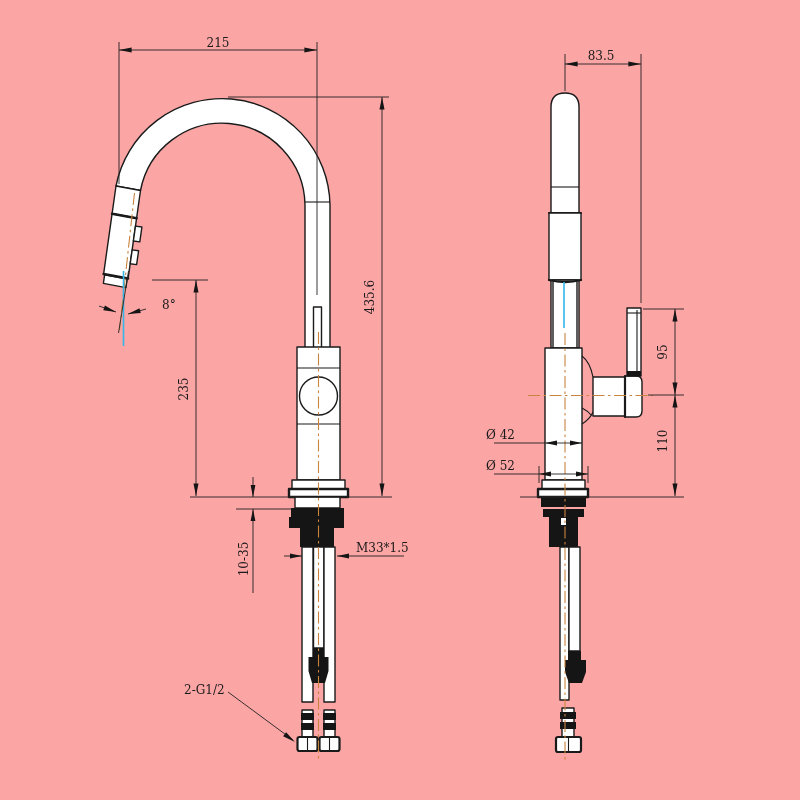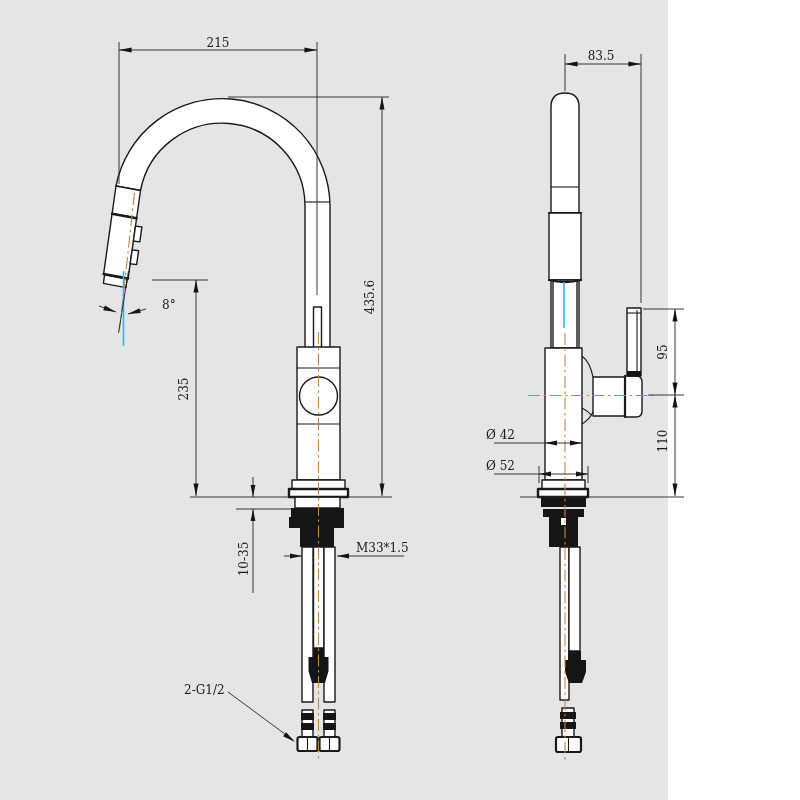--- a/index.html
+++ b/index.html
@@ -1,16 +1,16 @@
 <!DOCTYPE html>
 <html><head>
 <meta charset="utf-8">
 <style>
   html,body{margin:0;padding:0;background:#ffffff;}
-  .stage{width:668px;height:800px;background:#e5e5e5;position:relative;font-family:"DejaVu Serif",serif;}
+  .stage{width:800px;height:800px;background:#fca5a5;position:relative;font-family:"DejaVu Serif",serif;}
   svg{display:block;}
   .outline{fill:#ffffff;stroke:#1a1a1a;stroke-width:1.4;stroke-linejoin:round;}
   .thin{fill:none;stroke:#1a1a1a;stroke-width:1.1;}
   .bold{fill:none;stroke:#1a1a1a;stroke-width:2.5;stroke-linecap:round;}
   .black{fill:#151515;stroke:none;}
   .dim{fill:none;stroke:#222222;stroke-width:0.9;}
   .dimtxt{fill:#1a1a1a;font-size:12px;font-family:"DejaVu Serif",serif;}
   .arrow{fill:#151515;stroke:none;}
   .cline{fill:none;stroke:#c8843f;stroke-width:1.1;stroke-dasharray:12 3.5 2.5 3.5;}
   .wline{fill:none;stroke:#35b6e9;stroke-width:1.6;}

